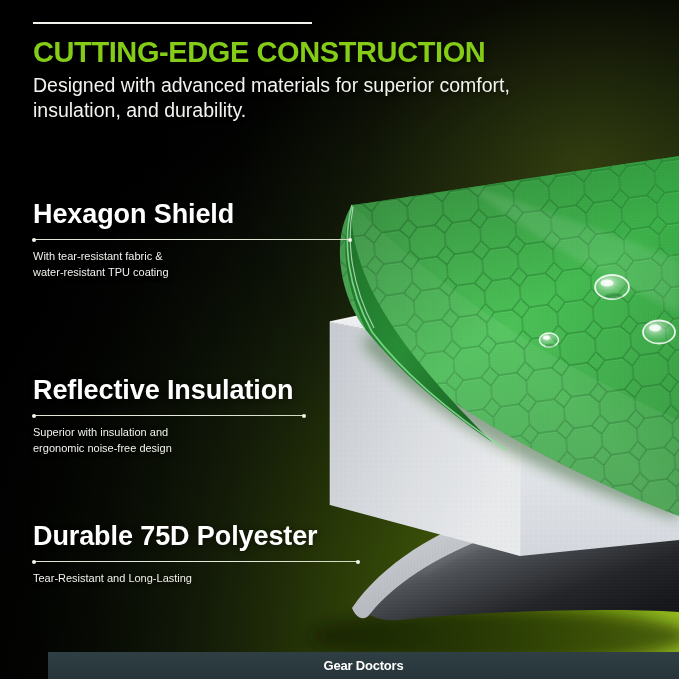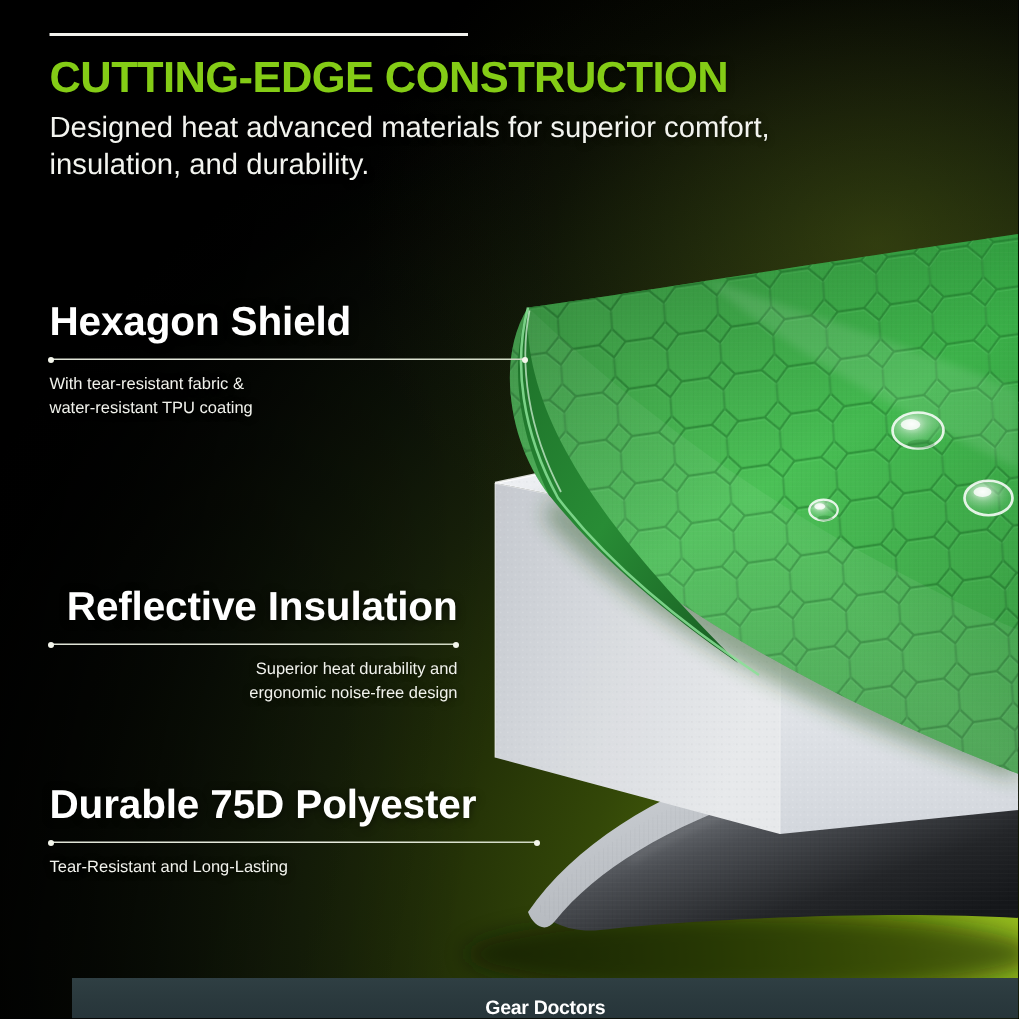--- a/index.html
+++ b/index.html
@@ -100,21 +100,21 @@
     text-shadow:0 1px 5px rgba(0,0,0,.6);
   }
 
   
   .footer {
     position:absolute;
     left:0; right:0; bottom:0;
     height:27px;
     background:linear-gradient(180deg,#2f3f43 0%,#2b3a3e 45%,#27353a 100%);
     display:flex;
-    align-items:flex-end;
+    align-items:center;
     justify-content:center;
     margin-left:48px;
   }
   .footer-brand {
     font-size:13px;
     font-weight:700;
     letter-spacing:-.2px;
     color:#ffffff;
   }
 </style>
@@ -317,34 +317,34 @@
             <ellipse cx="1" cy="5.5" rx="5" ry="1.8" fill="#1d6e28" opacity=".30"></ellipse>
           </g>
         </g>
       </g>
     </svg>
   </div>
 
   <div class="header">
     <div class="top-rule"></div>
     <h1 class="title">CUTTING-EDGE CONSTRUCTION</h1>
-    <p class="subtitle">Designed heat advanced materials for superior comfort, insulation, and durability.</p>
+    <p class="subtitle">Designed with advanced materials for superior comfort, insulation, and durability.</p>
   </div>
 
   <div class="feature" style="top:199px; width:318px;">
     <div class="feature-title">Hexagon Shield</div>
     <div class="feature-rule"></div>
     <div class="feature-desc">With tear-resistant fabric &amp;
 water-resistant TPU coating</div>
   </div>
 
-  <div class="feature" style="top:389px; width:272px;text-align:right;">
+  <div class="feature" style="top:375px; width:272px;">
     <div class="feature-title">Reflective Insulation</div>
     <div class="feature-rule"></div>
-    <div class="feature-desc">Superior heat durability and
+    <div class="feature-desc">Superior with insulation and
 ergonomic noise-free design</div>
   </div>
 
   <div class="feature" style="top:521px; width:326px;">
     <div class="feature-title">Durable 75D Polyester</div>
     <div class="feature-rule"></div>
     <div class="feature-desc">Tear-Resistant and Long-Lasting</div>
   </div>
 
   <div class="footer">

